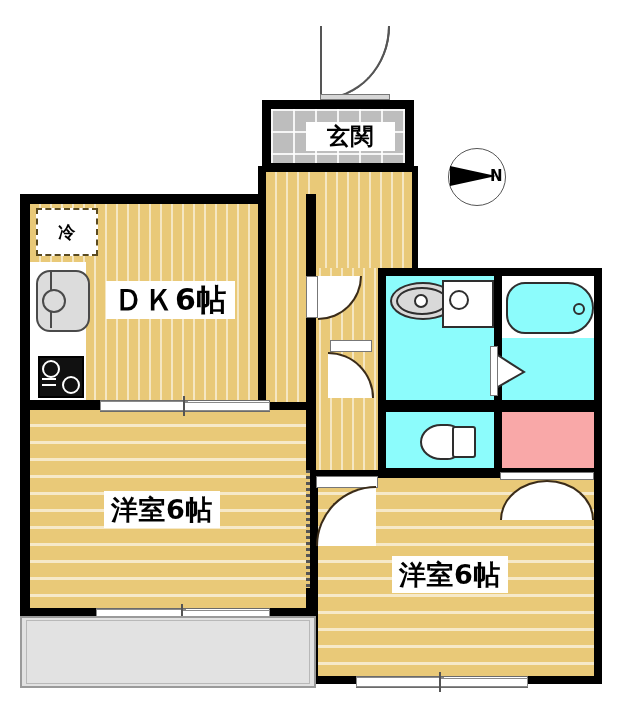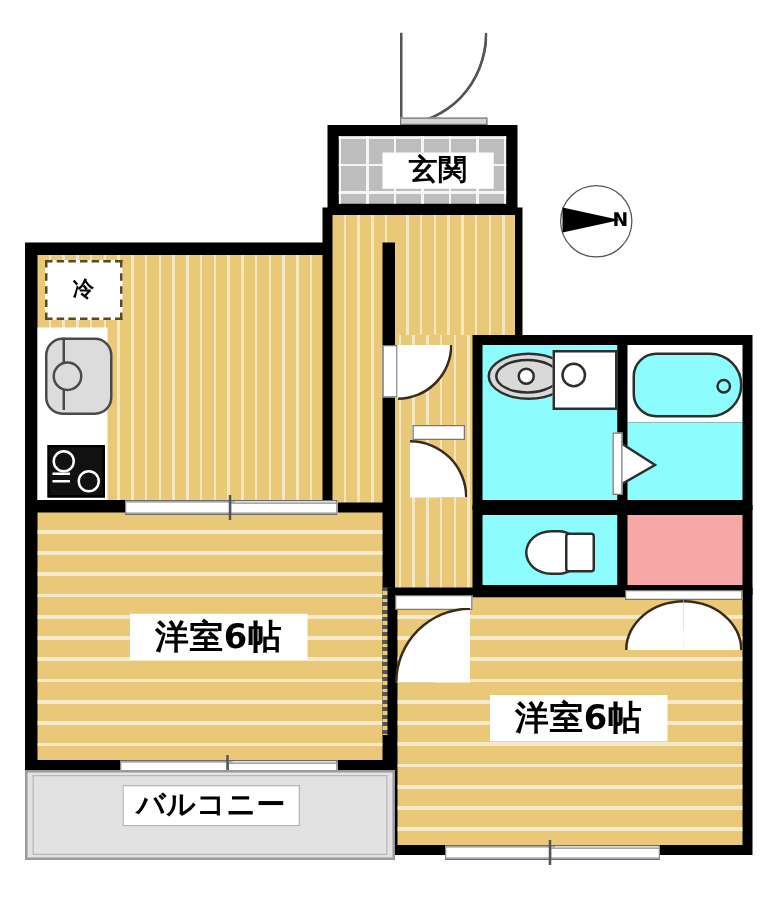--- a/index.html
+++ b/index.html
@@ -61,21 +61,21 @@
     color: #000000;
     font-weight: bold;
     white-space: nowrap;
     display: flex;
     align-items: center;
     justify-content: center;
     letter-spacing: 0.5px;
     line-height: 1;
   }
   .label-dk   { font-size: 30px; padding: 4px 8px; }
-  .label-room { font-size: 27px; padding: 5px 20px; }
+  .label-room { font-size: 27px; padding: 5px 7px; }
   .label-gen  { font-size: 23px; padding: 3px 21px; }
   .label-bal  { font-size: 23px; padding: 4px 10px; border: 1px solid #b4b4b4; }
   .label-rei  { font-size: 17px; padding: 1px 3px; }
 
   
   .arc {
     position: absolute;
     background: #ffffff;
     border: 2px solid #3a2b18;
   }
@@ -226,20 +226,21 @@
 
   <div class="sink-body" style="left:36px; top:270px; width:50px; height:58px;"></div>
   <div class="abs" style="left:50px; top:270px; width:2px; height:58px; background:#4a4a4a;"></div>
   <div class="sink-bowl" style="left:42px; top:289px; width:20px; height:20px;"></div>
 
   <div class="stove" style="left:38px; top:356px; width:42px; height:38px;"></div>
   <div class="stove-burner" style="left:42px; top:360px; width:14px; height:14px;"></div>
   <div class="stove-burner" style="left:62px; top:376px; width:14px; height:14px;"></div>
   <div class="stove-bar" style="left:42px; top:378px; width:14px; height:2px;"></div>
   <div class="stove-bar" style="left:42px; top:384px; width:14px; height:2px;"></div>
+  <div class="label label-dk" style="left:106px; top:281px;">ＤＫ6帖</div>
 
   <div class="abs wall" style="left:258px; top:166px; width:160px; height:324px;"></div>
   <div class="abs floor-v" style="left:266px; top:172px; width:146px; height:312px;"></div>
 
   <div class="abs wall" style="left:306px; top:194px; width:10px; height:216px;"></div>
   <div class="abs floor-v" style="left:316px; top:172px; width:96px; height:96px;"></div>
 
   <div class="abs fill-white" style="left:306px; top:276px; width:12px; height:42px; border:1px solid #777;"></div>
   <div class="abs arc arc-br" style="left:318px; top:276px; width:44px; height:44px; border-top:none; border-left:none;"></div>
 
@@ -309,21 +310,20 @@
   <div class="abs arc arc-tl" style="left:500px; top:480px; width:47px; height:40px; border-bottom:none; border-right:none;"></div>
   <div class="abs arc arc-tr" style="left:547px; top:480px; width:47px; height:40px; border-bottom:none; border-left:none;"></div>
 
   <div class="slider" style="left:356px; top:676px; width:172px; height:12px;"></div>
   <div class="slider-inner" style="left:356px; top:677px; width:88px; height:10px;"></div>
   <div class="slider-inner" style="left:440px; top:678px; width:88px; height:9px;"></div>
   <div class="slider-tick" style="left:439px; top:672px; width:2px; height:20px;"></div>
 
   <div class="abs" style="left:20px; top:616px; width:296px; height:72px; border:2px solid #9a9a9a; background:#e2e2e2;"></div>
   <div class="abs" style="left:26px; top:620px; width:284px; height:64px; border:1px solid #b8b8b8;"></div>
-  <div class="label label-bal" style="left:98px; top:628px;">バルコニー</div>
 
   <div class="compass" style="left:448px; top:148px; width:56px; height:56px;"></div>
   <div class="abs" style="left:448px; top:148px; width:56px; height:56px;">
     <svg width="56" height="56" viewBox="0 0 56 56">
       <polygon points="2,18 48,28 2,38" fill="#000000"></polygon>
     </svg>
   </div>
   <div class="compass-label" style="left:490px; top:167px;">N</div>
 
 </div>

